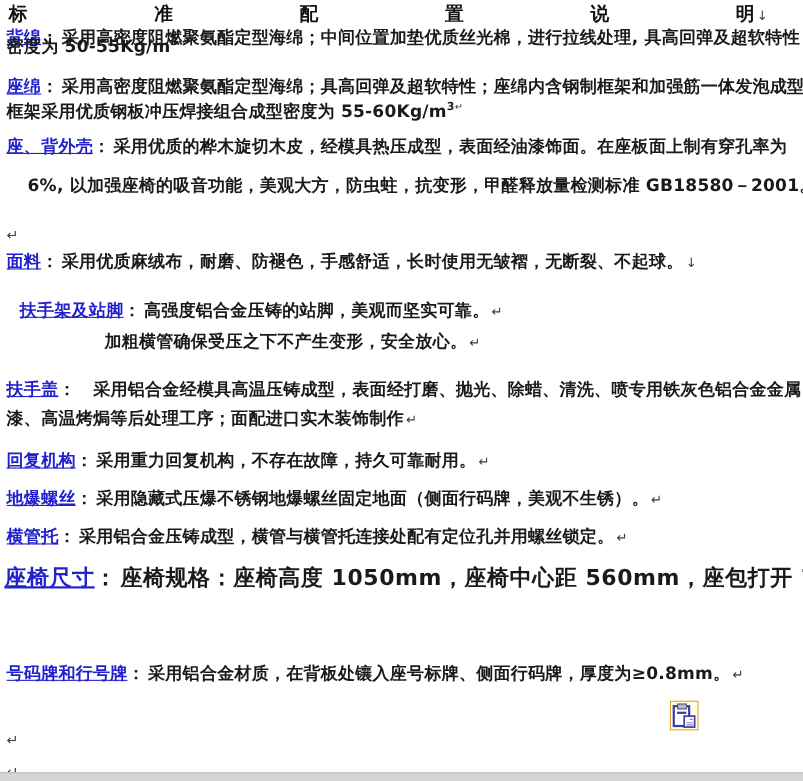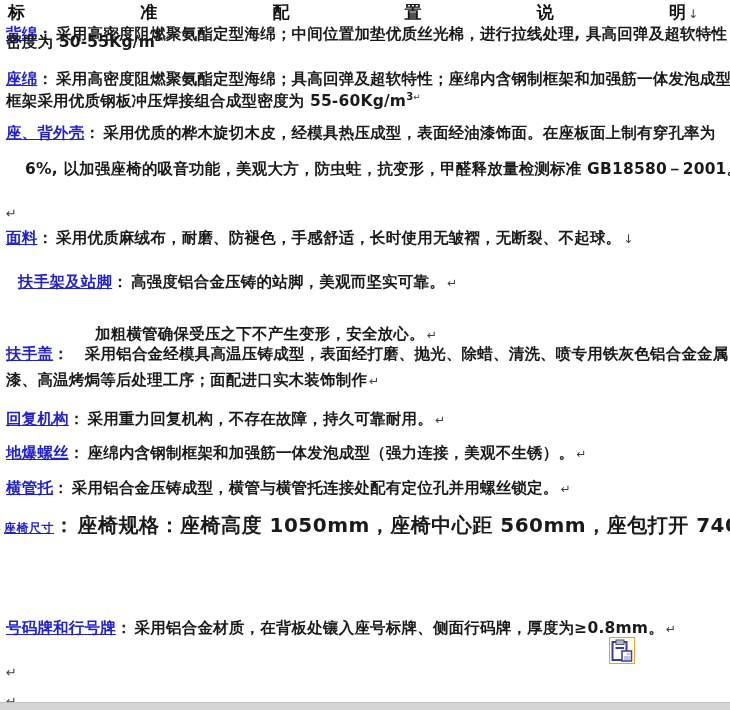--- a/index.html
+++ b/index.html
@@ -26,21 +26,21 @@
   .mark{color:#3c3c3c;font-size:12px;font-weight:normal;margin-left:2px;}
   .supwrap{font-size:10px;vertical-align:super;line-height:0;}
   .supwrap .mark{font-size:9px;margin-left:0;}
   .title{
     position:absolute;top:1px;left:8px;width:690px;
     display:flex;justify-content:space-between;
     font-size:17px;font-weight:bold;color:#111;
   }
   .title .last{white-space:nowrap;}
   .big{font-size:20px;line-height:26px;letter-spacing:0.5px;}
-  .big .lbl{font-size:12px;}
+  .big .lbl{font-size:20px;}
   .pl{font-size:13px;color:#3c3c3c;font-weight:normal;}
   #paste-btn{
     position:absolute;left:609px;top:637px;
     width:26px;height:27px;
     background:#ffffe1;
     border:1px solid #e3a33c;
     display:flex;align-items:center;justify-content:center;
     padding:0;cursor:pointer;box-sizing:border-box;
   }
   #bottom-bar{
@@ -87,48 +87,48 @@
     <span class="pl">↵</span>
   </div>
 
   <div class="line" style="top:228px;">
     <span class="lbl">面料</span><span class="colon">：</span><span>采用优质麻绒布，耐磨、防褪色，手感舒适，长时使用无皱褶，无断裂、不起球。</span><span class="mark">↓</span>
   </div>
 
   <div class="line" style="top:272px;left:18px;">
     <span class="lbl">扶手架及站脚</span><span class="colon">：</span><span>高强度铝合金压铸的站脚，美观而坚实可靠。</span><span class="mark">↵</span>
   </div>
-  <div class="line" style="top:324px;left:95px;text-align:center;">
+  <div class="line" style="top:300px;left:95px;text-align:center;">
     <span>加粗横管确保受压之下不产生变形，安全放心。</span><span class="mark">↵</span>
   </div>
 
   <div class="line" style="top:344px;">
     <span class="lbl">扶手盖</span><span class="colon wide">：</span><span>采用铝合金经模具高温压铸成型，表面经打磨、抛光、除蜡、清洗、喷专用铁灰色铝合金金属</span>
   </div>
   <div class="line" style="top:370px;">
     <span>漆、高温烤焗等后处理工序；面配进口实木装饰制作</span><span class="mark">↵</span>
   </div>
 
   <div class="line" style="top:409px;">
     <span class="lbl">回复机构</span><span class="colon">：</span><span>采用重力回复机构，不存在故障，持久可靠耐用。</span><span class="mark">↵</span>
   </div>
 
   <div class="line" style="top:443px;">
-    <span class="lbl u">地爆螺丝</span><span class="colon">：</span><span>座绵内含钢制框架和加强筋一体发泡成型（强力连接，美观不生锈）。</span><span class="mark">↵</span>
+    <span class="lbl u">地爆螺丝</span><span class="colon">：</span><span>采用隐藏式压爆不锈钢地爆螺丝固定地面（侧面行码牌，美观不生锈）。</span><span class="mark">↵</span>
   </div>
 
   <div class="line" style="top:478px;">
     <span class="lbl">横管托</span><span class="colon">：</span><span>采用铝合金压铸成型，横管与横管托连接处配有定位孔并用螺丝锁定。</span><span class="mark">↵</span>
   </div>
 
   <div class="line big" style="top:512px;left:4px;">
     <span class="lbl">座椅尺寸</span><span class="colon">：</span><span>座椅规格：座椅高度 1050mm，座椅中心距 560mm，座包打开 740mm</span>
   </div>
 
-  <div class="line" style="top:618px;">
+  <div class="line" style="top:602px;">
     <span class="lbl">号码牌和行号牌</span><span class="colon">：</span><span>采用铝合金材质，在背板处镶入座号标牌、侧面行码牌，厚度为≥0.8mm。</span><span class="mark">↵</span>
   </div>
 
   <button id="paste-btn">
     <span style="display:flex;">
       <svg width="22" height="23" viewBox="0 0 22 23">
         <rect x="1.5" y="3" width="14" height="18" fill="#ffffff" stroke="#3a3aa8" stroke-width="2"></rect>
         <rect x="5" y="1" width="8" height="4.5" fill="#b8b8c8" stroke="#555577" stroke-width="1"></rect>
         <rect x="4.5" y="8" width="8.5" height="2" fill="#3a3aa8"></rect>
         <rect x="11" y="12" width="9.5" height="10" fill="#ffffff" stroke="#3a3aa8" stroke-width="1.5"></rect>

